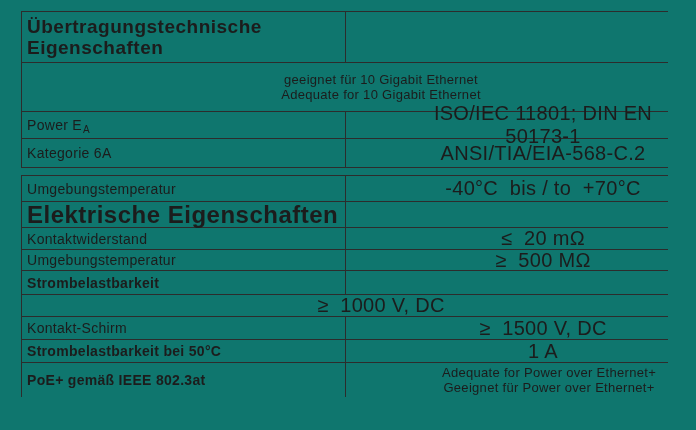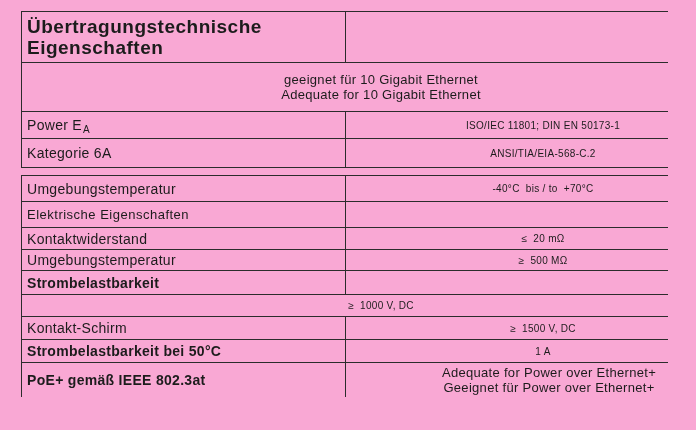--- a/index.html
+++ b/index.html
@@ -1,35 +1,35 @@
 <!DOCTYPE html>
 <html><head>
 <meta charset="utf-8">
 <style>
   html,body{margin:0;padding:0;background:#ffffff;}
   .page{
-    position:relative;width:696px;height:430px;background:#f9a8d4;overflow:hidden;
+    position:relative;width:696px;height:430px;background:#0f766e;overflow:hidden;
     font-family:"Liberation Sans",sans-serif;color:#1c1c1c;
   }
   .wrap{position:absolute;left:21px;top:11px;width:647px;}
   .tbl{border-top:1.5px solid #2c2c2c;border-left:1.5px solid #2c2c2c;}
   .row{display:flex;box-sizing:border-box;border-bottom:1.5px solid #2c2c2c;}
   .row.noline{border-bottom:none;gap:12px;}
   .cl{
     width:324px;box-sizing:border-box;border-right:1.5px solid #2c2c2c;
     padding-left:5px;display:flex;align-items:center;position:relative;
     font-size:14px;letter-spacing:0.3px;
   }
   .cr{
     flex:1;box-sizing:border-box;display:flex;flex-direction:column;
     align-items:center;justify-content:center;padding-left:72px;text-align:center;
-    font-size:10px;letter-spacing:0.3px;
+    font-size:20px;letter-spacing:0.3px;
   }
   .ttl{font-size:19px;font-weight:bold;line-height:21px;letter-spacing:0.5px;max-width:290px;}
-  .h2{font-size:13px;font-weight:normal;letter-spacing:0.5px;}
+  .h2{font-size:24px;font-weight:bold;letter-spacing:0.5px;}
   .b{font-weight:bold;}
   .subA{font-size:10px;position:relative;bottom:-4px;margin-left:1px;}
   .redline{position:absolute;left:1px;top:37px;width:145px;height:3px;background:#c0261d;}
   .two{font-size:13px;line-height:15px;}
   .gap{height:7px;}
 </style>
 </head>
 <body>
 
 <div class="page">

